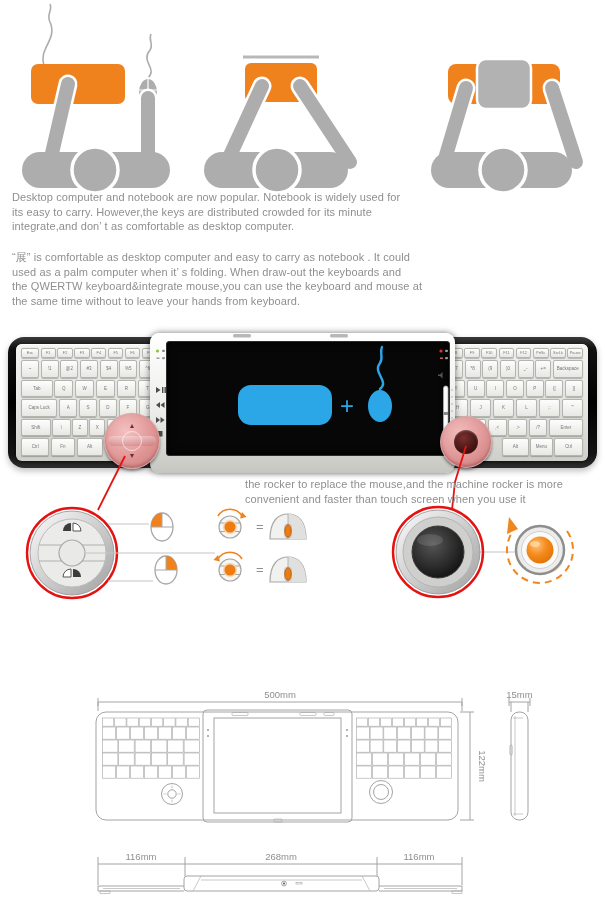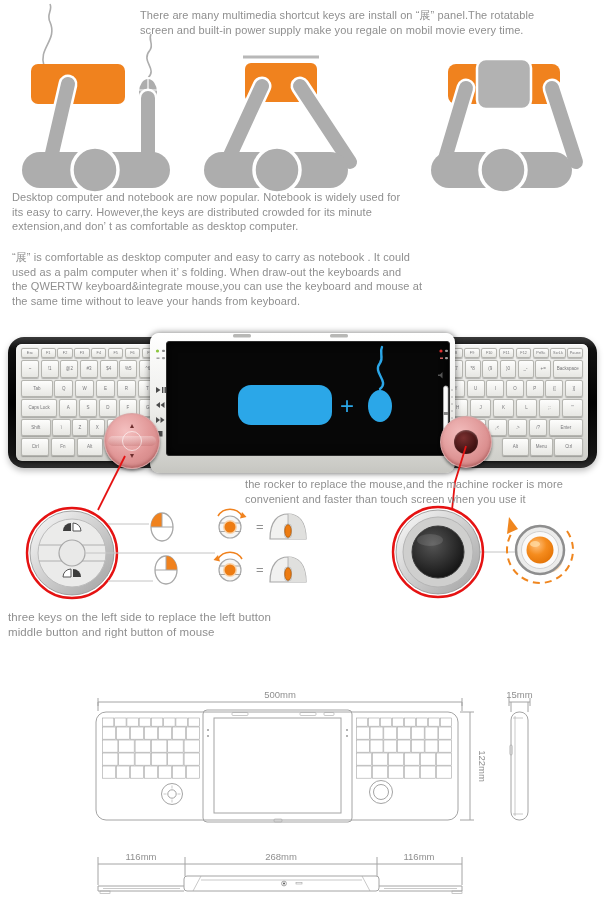--- a/index.html
+++ b/index.html
@@ -70,22 +70,20 @@
           <stop offset="1" stop-color="#0d0d0d"></stop>
       </radialGradient>
       <radialGradient id="ograd" cx=".38" cy=".32" r=".8">
         <stop offset="0" stop-color="#FFC27E"></stop>
           <stop offset=".45" stop-color="#F58C1E"></stop>
         <stop offset="1" stop-color="#E06E00"></stop>
       </radialGradient>
     </defs>
   </svg>
 
-  <div class="txt" style="left:140px;top:8px;width:460px;">There are many multimedia shortcut keys are install on “展” panel.The rotatable
-screen and built-in power supply make you regale on mobil movie every time.</div>
 
   <svg class="abs noptr" style="left:0;top:0;" width="605" height="200" viewBox="0 0 605 200">
 
     <g fill="#ADADAD">
       <path d="M44,66 C38,48 58,40 50,22 C46,14 53,10 50,4" fill="none" stroke="#ADADAD" stroke-width="1.6"></path>
       <rect x="31" y="64" width="94" height="40" rx="7" fill="#F0821E"></rect>
       <path d="M148,78 C158,68 140,62 150,50 C154,44 148,40 151,34" fill="none" stroke="#ADADAD" stroke-width="1.6"></path>
       <ellipse cx="148" cy="92" rx="10" ry="14" stroke="#fff" stroke-width="2"></ellipse>
       <path d="M138,90 h20 M148,78 v12" stroke="#fff" stroke-width="1.2" fill="none"></path>
       <path d="M50,162 L68,84" stroke="#fff" stroke-width="19" stroke-linecap="round" fill="none"></path>
@@ -114,21 +112,21 @@
       <path d="M444,162 L466,88" stroke="#ADADAD" stroke-width="14" stroke-linecap="round" fill="none"></path>
       <path d="M576,162 L552,88" stroke="#fff" stroke-width="19" stroke-linecap="round" fill="none"></path>
       <path d="M576,162 L552,88" stroke="#ADADAD" stroke-width="14" stroke-linecap="round" fill="none"></path>
       <rect x="431" y="152" width="141" height="36" rx="18"></rect>
       <circle cx="503" cy="170" r="23" stroke="#fff" stroke-width="3.5"></circle>
     </g>
   </svg>
 
   <div class="txt" style="left:12px;top:190px;width:560px;">Desktop computer and notebook  are now popular. Notebook  is widely used for
 its easy to carry. However,the keys are distributed crowded for its minute
-extension,and don’ t as comfortable as desktop computer.</div>
+integrate,and don’ t as comfortable as desktop computer.</div>
   <div class="txt" style="left:12px;top:250px;width:575px;">“展” is comfortable as desktop computer and easy to carry as notebook . It could
 used as a palm computer when it’ s folding. When draw-out the keyboards and
 the QWERTW keyboard&amp;integrate mouse,you can use the keyboard and mouse at
 the same time without to leave your hands from keyboard.</div>
 
   <div class="device-body"></div>
   <div class="kb-panel kb-left" id="kb-left">
       <div class="kb-row" style="height: 10px;">
         <div class="kb-key" style="flex: 1.2 1 0%; font-size: 3.8px;">Esc</div>
         <div class="kb-key" style="flex: 1 1 0%; font-size: 3.8px;">F1</div>
@@ -381,22 +379,20 @@
       <circle cx="168" cy="60" r="15" fill="#F7BE7E" opacity=".55"></circle>
       <circle cx="160" cy="52" r="24" fill="#ececeb" stroke="#8e8e8e" stroke-width="2.5"></circle>
       <circle cx="160" cy="52" r="18.5" fill="#fafafa" stroke="#d0d0d0"></circle>
       <circle cx="160" cy="52" r="13.5" fill="url(#ograd)"></circle>
       <ellipse cx="155" cy="46" rx="5" ry="3" fill="#ffd9a0" opacity=".8"></ellipse>
       <path d="M187,33 A33,33 0 1 1 133,33" stroke="#F0861E" stroke-width="2" stroke-dasharray="7 5" fill="none"></path>
       <polygon points="127,36 138,31 129,19" fill="#F0861E"></polygon>
     </g>
   </svg>
 
-  <div class="txt" style="left:8px;top:610px;width:330px;font-size:11.5px;">three keys on the left side to replace the left button
-middle button and right  button of mouse</div>
 
   <svg class="abs noptr" style="left:0;top:685px;" width="605" height="227" viewBox="0 0 605 227">
 
     <g>
       <path class="tl" d="M98,13 V21 M462,13 V21 M98,17 H462 M98,17 V26 M462,17 V26"></path>
       <text class="dim" x="280" y="13" text-anchor="middle">500mm</text>
       <rect class="tl" x="96" y="27" width="362" height="108" rx="10"></rect>
       <rect class="tl" x="203" y="25" width="149" height="112" rx="4"></rect>
       <rect class="tl" x="214" y="33" width="127" height="95"></rect>
       <rect class="tlt" x="232" y="27.5" width="16" height="3" rx="1"></rect>

